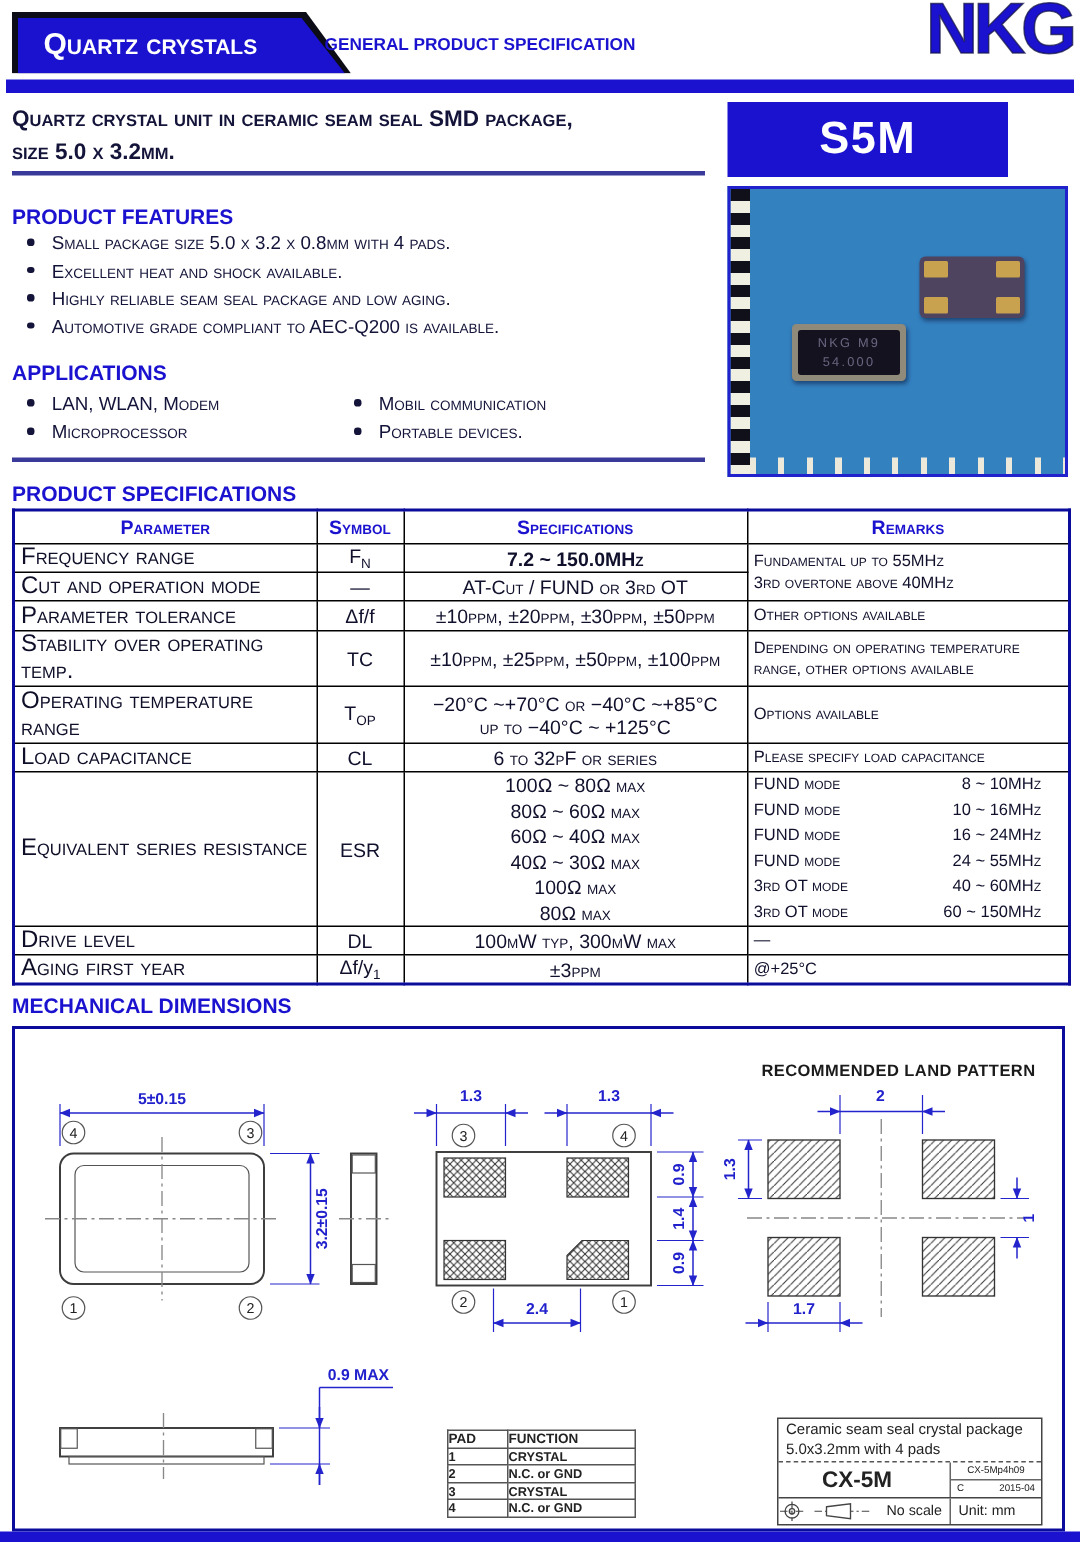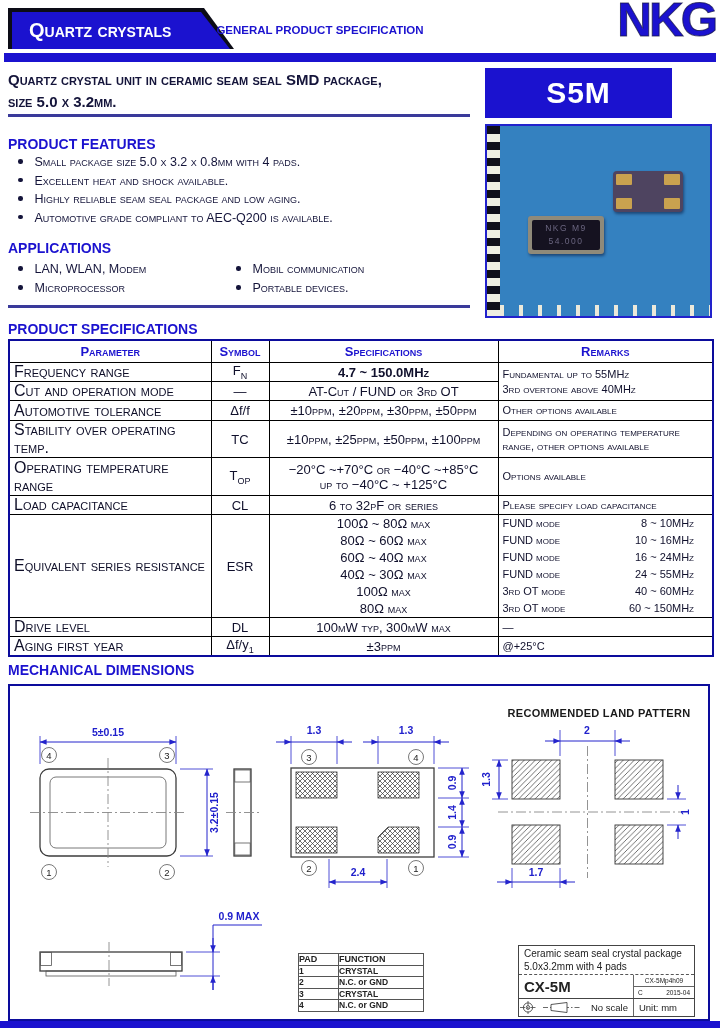--- a/index.html
+++ b/index.html
@@ -85,21 +85,21 @@
   
   #pad-table{left:298px;top:953px;border-collapse:collapse;table-layout:fixed;width:125px;border:1.2px solid #444;}
   #pad-table td{border:1px solid #555;font-size:8.5px;height:10.5px;color:#222;font-weight:bold;padding:0;}
   #pad-table tr.head td{font-size:9px;}
 
   
   #tblock{left:518px;top:945px;width:177px;height:72px;border:1.3px solid #444;box-sizing:border-box;
     font-size:10px;color:#222;}
   #tb-desc{height:29px;padding:2px 5px 0;line-height:1.25;border-bottom:1px dashed #555;box-sizing:border-box;}
   #tb-mid{height:24px;display:flex;align-items:stretch;border-bottom:1px solid #444;box-sizing:border-box;}
-  #tb-model{flex:1;font-size:15px;font-weight:bold;padding:3px 0 0 5px;}
+  #tb-model{flex:1;font-size:15px;font-weight:bold;padding:3px 0 0 5px;margin-left:24px;}
   #tb-doc{width:60px;border-left:1px solid #666;font-size:6.5px;line-height:11px;text-align:center;}
   #tb-doc .r2{border-top:1px solid #666;display:flex;justify-content:space-between;padding:0 4px;}
   #tb-bot{height:17px;display:flex;align-items:center;font-size:9.5px;}
   #tb-bot .sep{width:1px;height:100%;background:#666;margin:0 5px;}
   #tb-scale{margin-left:8px;}
 
   #foot-bar{left:0;top:1021px;width:720px;height:7px;background:#1b12cf;}
 </style>
 </head>
 <body>
@@ -168,33 +168,33 @@
     <tbody>
         <tr class="head sc">
       <td>Parameter</td>
       <td>Symbol</td>
       <td>Specifications</td>
       <td>Remarks</td>
     </tr>
     <tr style="height:19px">
       <td class="param sc">Frequency range</td>
       <td class="sym"><span>F</span><sub>N</sub></td>
-      <td class="spec sc b">4.7 ~ 150.0MHz</td>
+      <td class="spec sc b">7.2 ~ 150.0MHz</td>
       <td class="rem sc" rowspan="2">
         <div>Fundamental up to 55MHz</div>
         <div>3rd overtone above 40MHz</div>
       </td>
     </tr>
     <tr style="height:19px">
       <td class="param sc">Cut and operation mode</td>
       <td class="sym">—</td>
       <td class="spec sc">AT-Cut / FUND or 3rd OT</td>
     </tr>
     <tr style="height:20px">
-      <td class="param sc">Automotive tolerance</td>
+      <td class="param sc">Parameter tolerance</td>
       <td class="sym">Δf/f</td>
       <td class="spec sc">±10ppm, ±20ppm, ±30ppm, ±50ppm</td>
       <td class="rem sc">Other options available</td>
     </tr>
     <tr style="height:32px">
       <td class="param sc">Stability over operating temp.</td>
       <td class="sym">TC</td>
       <td class="spec sc">±10ppm, ±25ppm, ±50ppm, ±100ppm</td>
       <td class="rem sc">Depending on operating  temperature range, other options available</td>
     </tr>

